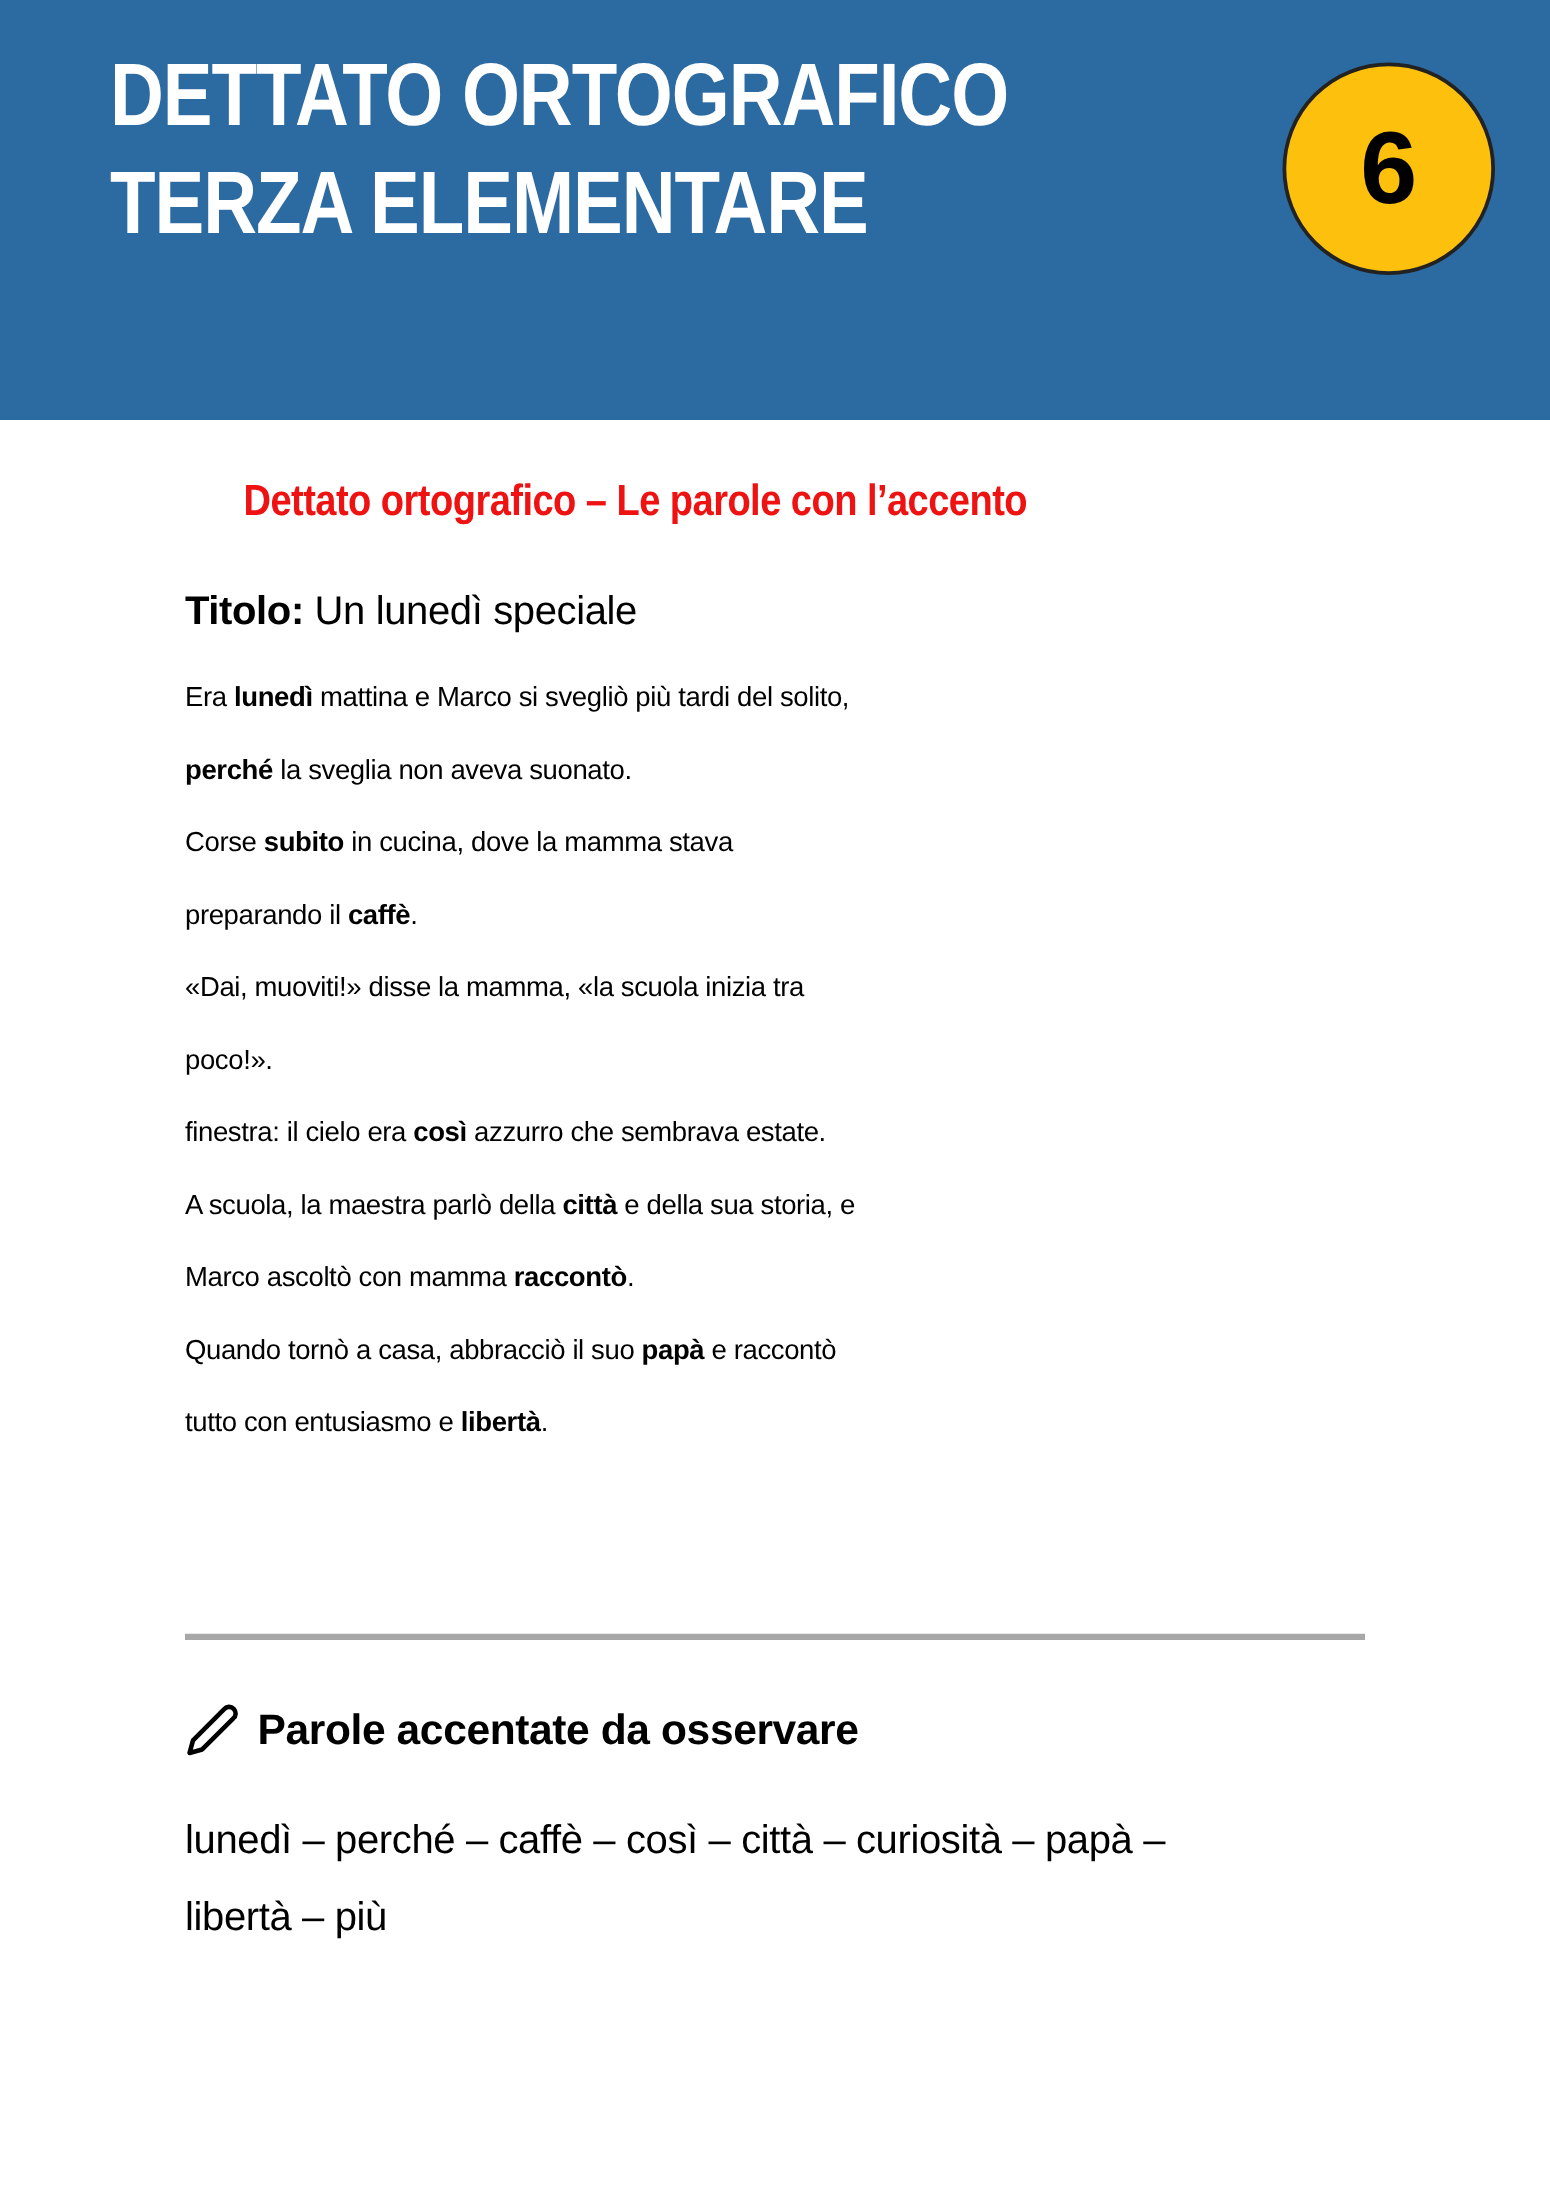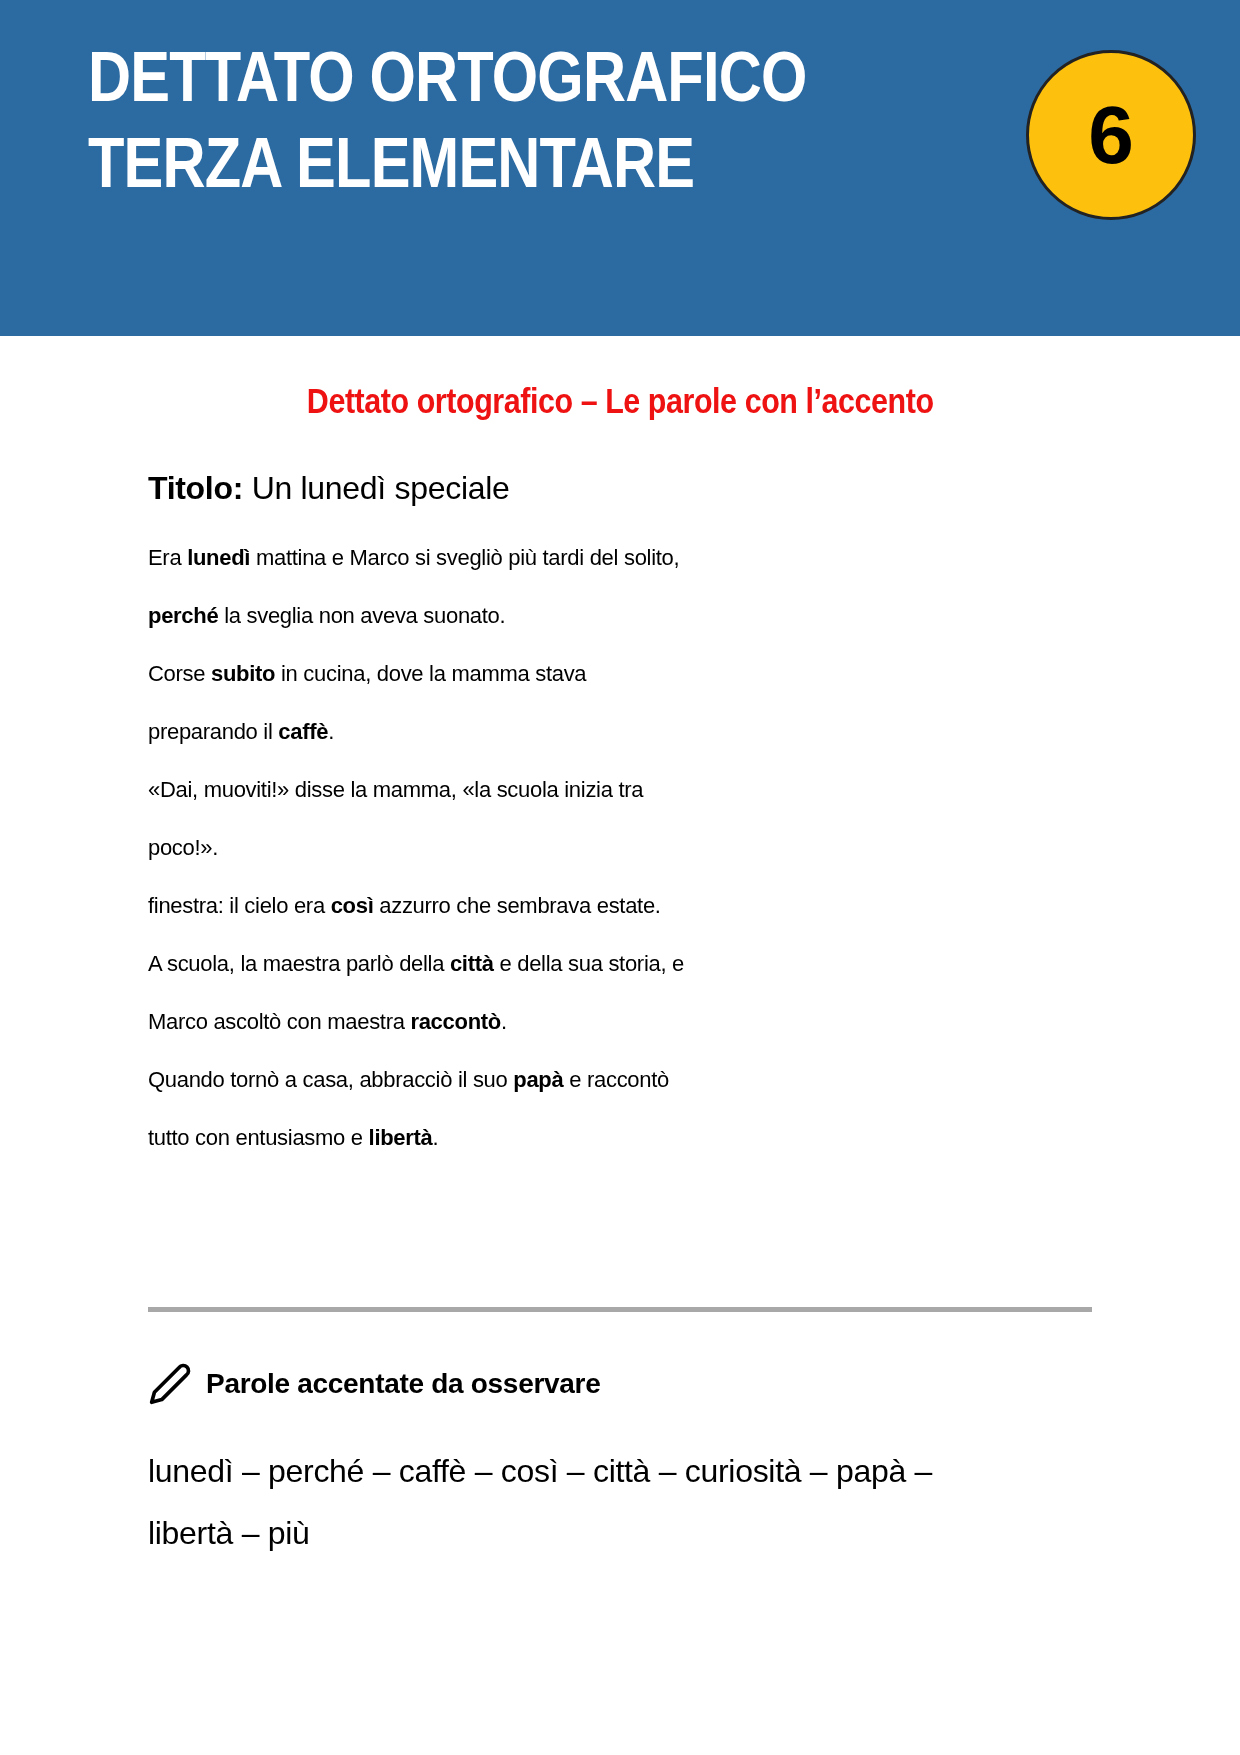--- a/index.html
+++ b/index.html
@@ -49,21 +49,21 @@
     display:flex;align-items:center;justify-content:center;
     color:var(--badge-text);
     font-size:82px;font-weight:bold;
   }
   
   .content{
     padding:0 148px;
   }
   .section-heading{
     margin-top:44px;
-    text-align:center;
+    text-align:left;
     line-height:42px;
   }
   .section-heading > span{
     display:inline-block;
     color:var(--heading-red);
     font-weight:bold;
     font-size:35px;
     letter-spacing:-0.5px;
     transform:scaleX(0.87);
     transform-origin:center;
@@ -86,21 +86,21 @@
   .divider{
     margin-top:140px;
     height:5px;
     background:var(--divider);
   }
   .accented-heading{
     margin-top:48px;
     display:flex;
     align-items:center;
     gap:14px;
-    font-size:28px;
+    font-size:34px;
     font-weight:bold;
     line-height:48px;
     letter-spacing:-0.3px;
     text-align:center;
   }
   .pencil-icon{
     width:44px;height:44px;
     flex:0 0 auto;
     display:block;
   }
@@ -137,21 +137,21 @@
 
   <div class="story">
     <div class="story-line"><span>Era </span><b>lunedì</b><span> mattina e Marco si svegliò più tardi del solito,</span></div>
     <div class="story-line"><b>perché</b><span> la sveglia non aveva suonato.</span></div>
     <div class="story-line"><span>Corse </span><b>subito</b><span> in cucina, dove la mamma stava</span></div>
     <div class="story-line"><span>preparando il </span><b>caffè</b><span>.</span></div>
     <div class="story-line"><span>«Dai, muoviti!» disse la mamma, «la scuola inizia tra</span></div>
     <div class="story-line"><span>poco!».</span></div>
     <div class="story-line"><span>finestra: il cielo era </span><b>così</b><span> azzurro che sembrava estate.</span></div>
     <div class="story-line"><span>A scuola, la maestra parlò della </span><b>città</b><span> e della sua storia, e</span></div>
-    <div class="story-line"><span>Marco ascoltò con maestra </span><b>raccontò</b><span>.</span></div>
+    <div class="story-line"><span>Marco ascoltò con mamma </span><b>raccontò</b><span>.</span></div>
     <div class="story-line"><span>Quando tornò a casa, abbracciò il suo </span><b>papà</b><span> e raccontò</span></div>
     <div class="story-line"><span>tutto con entusiasmo e </span><b>libertà</b><span>.</span></div>
   </div>
 
   <div class="divider"></div>
 
   <div class="accented-heading">
     <svg class="pencil-icon" viewBox="0 0 24 24" fill="none" stroke="#000000" stroke-width="2" stroke-linecap="round" stroke-linejoin="round" aria-hidden="true">
       <path d="M17 3a2.85 2.85 0 1 1 4 4L7.5 20.5 2 22l1.5-5.5L17 3z"></path>
     </svg>

